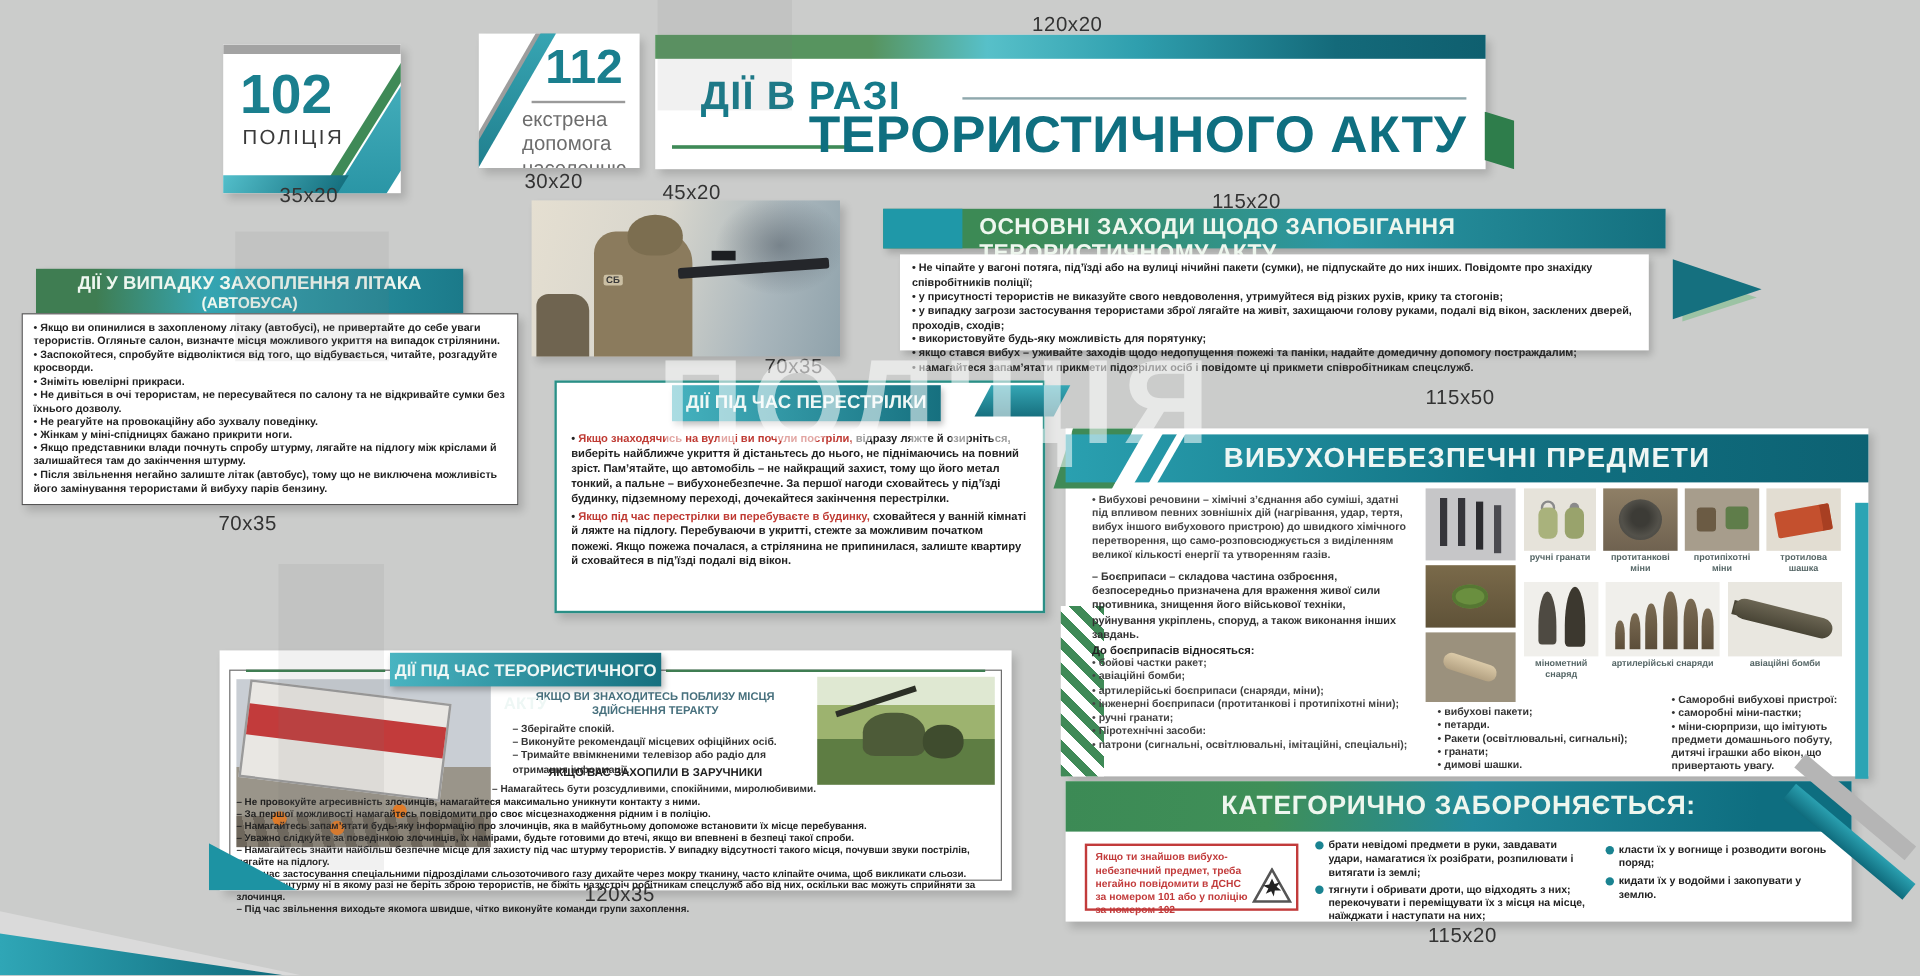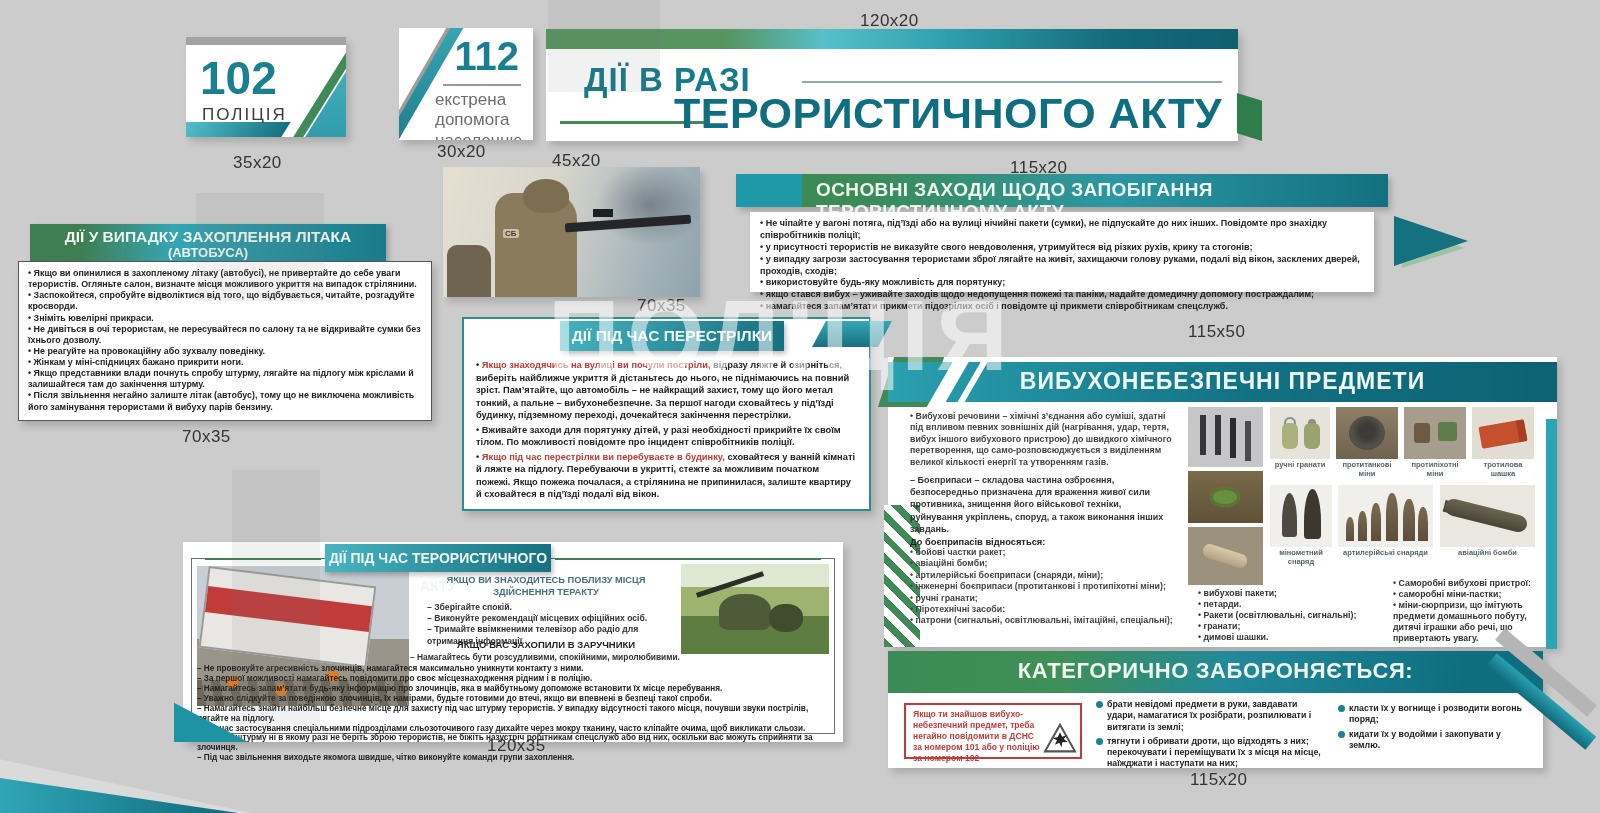--- a/index.html
+++ b/index.html
@@ -8,21 +8,21 @@
   .abs{position:absolute;}
   .panel{position:absolute;background:#fff;box-shadow:4px 5px 7px rgba(0,0,0,.16);}
   .size-label{position:absolute;font-size:17px;color:#333;z-index:6;letter-spacing:.5px;}
 
   
   .wm-text{position:absolute;left:548px;top:278px;font-size:100px;font-weight:bold;
            color:rgba(255,255,255,.55);letter-spacing:7px;z-index:40;pointer-events:none;}
   .wm-block{position:absolute;background:rgba(120,120,120,.10);z-index:1;}
 
   
-  .badge102{left:186px;top:37px;width:148px;height:100px;overflow:hidden;padding-left:12px;}
+  .badge102{left:186px;top:37px;width:148px;height:124px;overflow:hidden;}
   .badge102 .topbar{position:absolute;left:0;top:0;width:100%;height:8px;background:#a3a3a3;}
   .badge102 .diag1{position:absolute;right:-22px;top:-10px;width:44px;height:160px;
       background:linear-gradient(#4fb8c4,#238fa0);transform:skewX(-32deg);}
   .badge102 .diag2{position:absolute;right:24px;top:-10px;width:10px;height:160px;
       background:#3f8a57;transform:skewX(-32deg);}
   .badge102 .botbar{position:absolute;left:-10px;bottom:0;width:110px;height:15px;
       background:linear-gradient(90deg,#56c3cf,#16707f);transform:skewX(-32deg);}
   .badge102 .num{position:absolute;left:14px;top:14px;font-size:46px;font-weight:bold;color:#1a7f8e;}
   .badge102 .lbl{position:absolute;left:16px;top:68px;font-size:17px;letter-spacing:2px;color:#3a3a3a;}
 
@@ -321,23 +321,20 @@
 <div class="size-label" style="left:182px;top:427px;">70x35</div>
 
 <div class="panel shootout">
   <div class="ribbon"></div>
   <div class="hdr">ДІЇ ПІД ЧАС ПЕРЕСТРІЛКИ</div>
   <div class="bd">
     <div class="bul">
       <span class="red">Якщо знаходячись на вулиці ви почули постріли,</span><span> відразу ляжте й озирніться, виберіть найближче укриття й дістаньтесь до нього, не піднімаючись на повний зріст. Пам’ятайте, що автомобіль – не найкращий захист, тому що його метал тонкий, а пальне – вибухонебезпечне. За першої нагоди сховайтесь у під’їзді будинку, підземному переході, дочекайтеся закінчення перестрілки.</span>
     </div>
     <div class="bul">
-      <span>Вживайте заходи для порятунку дітей, у разі необхідності прикрийте їх своїм тілом. По можливості повідомте про інцидент співробітників поліції.</span>
-    </div>
-    <div class="bul">
       <span class="red">Якщо під час перестрілки ви перебуваєте в будинку,</span><span> сховайтеся у ванній кімнаті й ляжте на підлогу. Перебуваючи в укритті, стежте за можливим початком пожежі. Якщо пожежа почалася, а стрілянина не припинилася, залиште квартиру й сховайтеся в під’їзді подалі від вікон.</span>
     </div>
   </div>
 </div>
 
 <div class="size-label" style="left:1188px;top:322px;">115x50</div>
 <div class="panel explosive">
   <div class="greenblk"></div>
   <div class="hdr">
     <div class="slash1"></div>
@@ -416,21 +413,21 @@
   <div class="bl-list">
     <div class="bul"><span>вибухові пакети;</span></div>
     <div class="bul"><span>петарди.</span></div>
     <div class="bul"><span>Ракети (освітлювальні, сигнальні);</span></div>
     <div class="bul"><span>гранати;</span></div>
     <div class="bul"><span>димові шашки.</span></div>
   </div>
   <div class="br-list">
     <div class="bul"><span>Саморобні вибухові пристрої:</span></div>
     <div class="bul"><span>саморобні міни-пастки;</span></div>
-    <div class="bul"><span>міни-сюрпризи, що імітують предмети домашнього побуту, дитячі іграшки або речі, що привертають увагу.</span></div>
+    <div class="bul"><span>міни-сюрпризи, що імітують предмети домашнього побуту, дитячі іграшки або вікон, що привертають увагу.</span></div>
   </div>
 </div>
 
 <div class="panel terror">
   <div class="inner"></div>
   <div class="hline-l"></div>
   <div class="hline-r"></div>
   <div class="hdr">ДІЇ ПІД ЧАС ТЕРОРИСТИЧНОГО АКТУ</div>
 
   <div class="photo-train">

